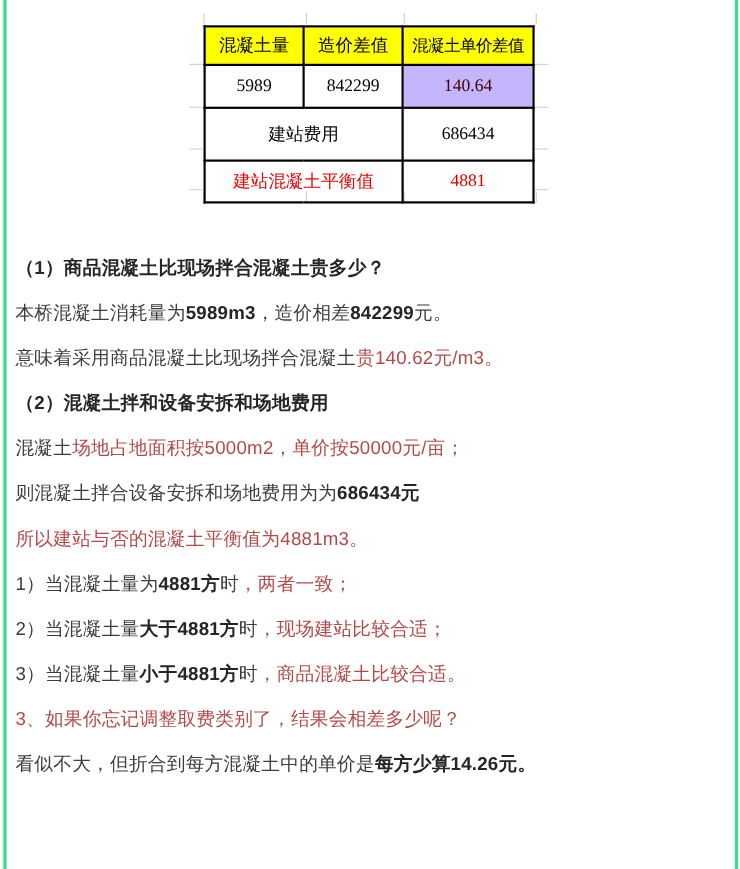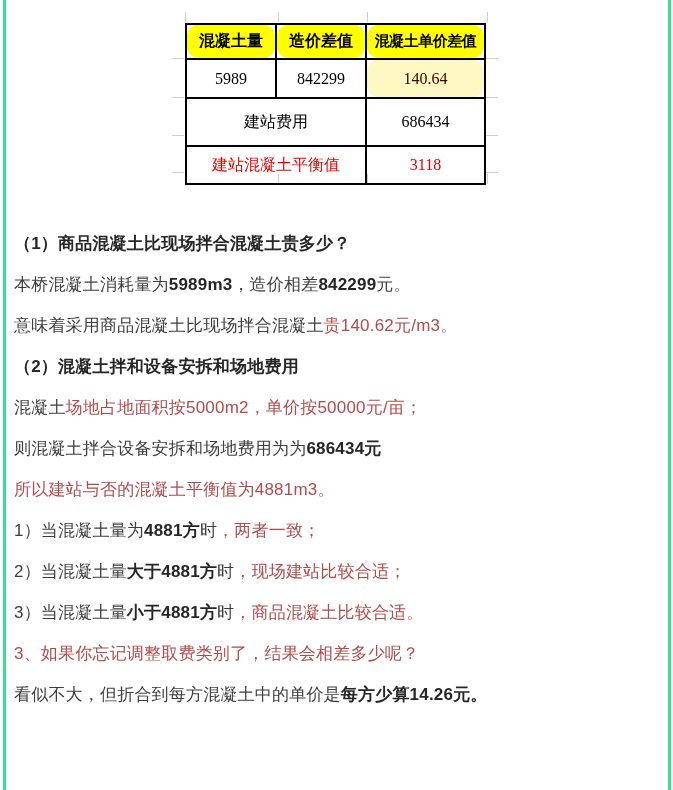--- a/index.html
+++ b/index.html
@@ -31,23 +31,23 @@
     table-layout: fixed;
   }
   .xl-table td, .xl-table th {
     border: 2px solid #000000;
     text-align: center; vertical-align: middle;
     padding: 0; overflow: hidden; white-space: nowrap;
   }
   .col-a { width: 90px; } .col-b { width: 90px; } .col-c { width: 119px; }
   .row-1 { height: 35px; } .row-2 { height: 39px; margin-left: 20px; }
   .row-3 { height: 48px; } .row-4 { height: 38px; }
-  .hdr { background: #ffff00; font-weight: bold; font-size: 16px; border-radius: 15px; }
+  .hdr { background: #ffff00; font-weight: normal; font-size: 16px; }
   .hdr-wide { font-size: 15px; letter-spacing: -0.5px; }
-  .cell-red-bg { background: #fef9c3; color: #400000; border-radius: 15px; }
+  .cell-red-bg { background: #c4b5fd; color: #400000; }
   .cell-red-text { color: #e60000; margin-top: 36px; }
 
   
   .article {
     position: absolute; left: 14px; top: 232px; right: 12px; z-index: 1;
   }
   .article p {
     margin: 0 0 18px 0;
     font-size: 17px; line-height: 23px;
     color: #3d3d3d;
@@ -99,21 +99,21 @@
     <td>5989</td>
     <td>842299</td>
     <td class="cell-red-bg">140.64</td>
   </tr>
   <tr class="row-3">
     <td colspan="2">建站费用</td>
     <td>686434</td>
   </tr>
   <tr class="row-4">
     <td colspan="2" class="cell-red-text">建站混凝土平衡值</td>
-    <td class="cell-red-text">3118</td>
+    <td class="cell-red-text">4881</td>
   </tr>
 </tbody>
   </table>
 
 <div class="article">
     <p class="para-heading"><span class="seg-bold">（1）商品混凝土比现场拌合混凝土贵多少？</span></p>
     <p class="para-body"><span class="seg-normal">本桥混凝土消耗量为</span><span class="seg-bold">5989m3</span><span class="seg-normal">，造价相差</span><span class="seg-bold">842299</span><span class="seg-normal">元。</span></p>
     <p class="para-body"><span class="seg-normal">意味着采用商品混凝土比现场拌合混凝土</span><span class="seg-red">贵140.62元/m3。</span></p>
     <p class="para-heading"><span class="seg-bold">（2）混凝土拌和设备安拆和场地费用</span></p>
     <p class="para-body"><span class="seg-normal">混凝土</span><span class="seg-red">场地占地面积按5000m2，单价按50000元/亩；</span></p>

